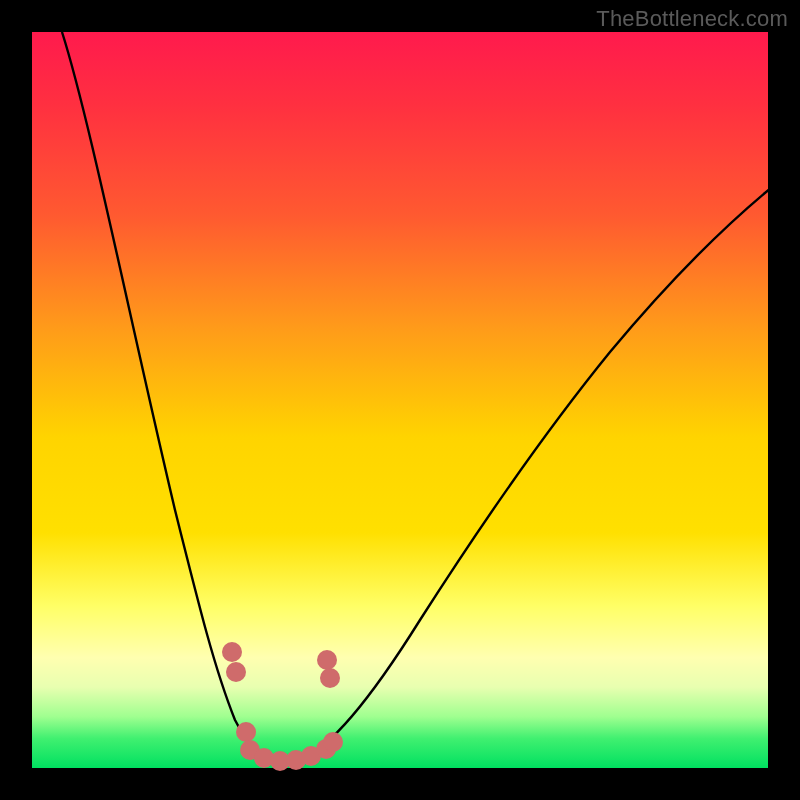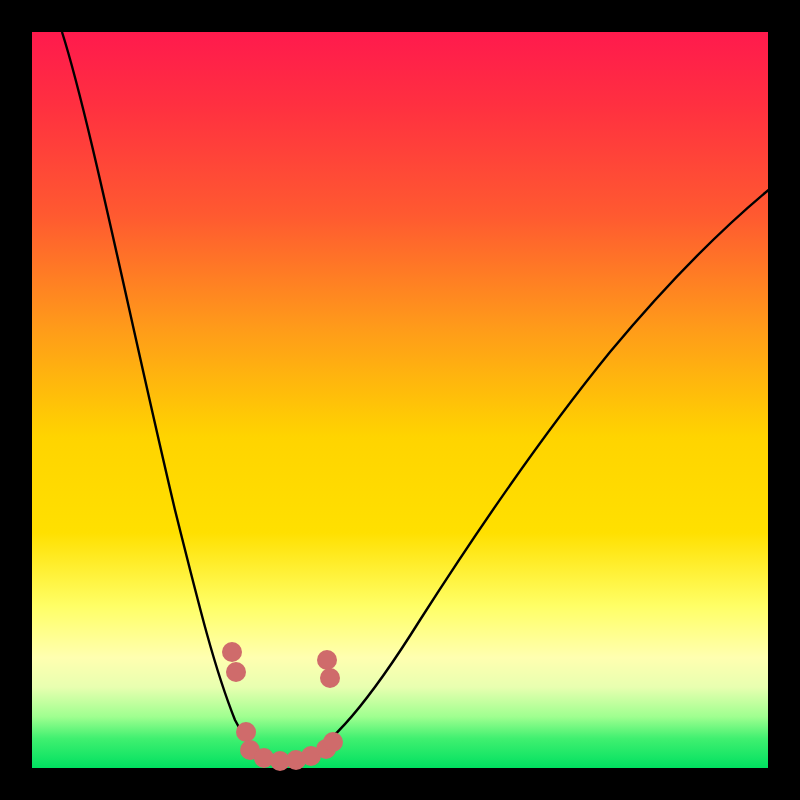--- a/index.html
+++ b/index.html
@@ -73,13 +73,14 @@
       <circle cx="280" cy="761" r="10"></circle>
       <circle cx="296" cy="760" r="10"></circle>
       <circle cx="311" cy="756" r="10"></circle>
       <circle cx="326" cy="749" r="10"></circle>
       <circle cx="333" cy="742" r="10"></circle>
       <circle cx="327" cy="660" r="10"></circle>
       <circle cx="330" cy="678" r="10"></circle>
     </g>
   </svg>
 
+  <div class="watermark">TheBottleneck.com</div>
 </div>
 
 </body></html>

